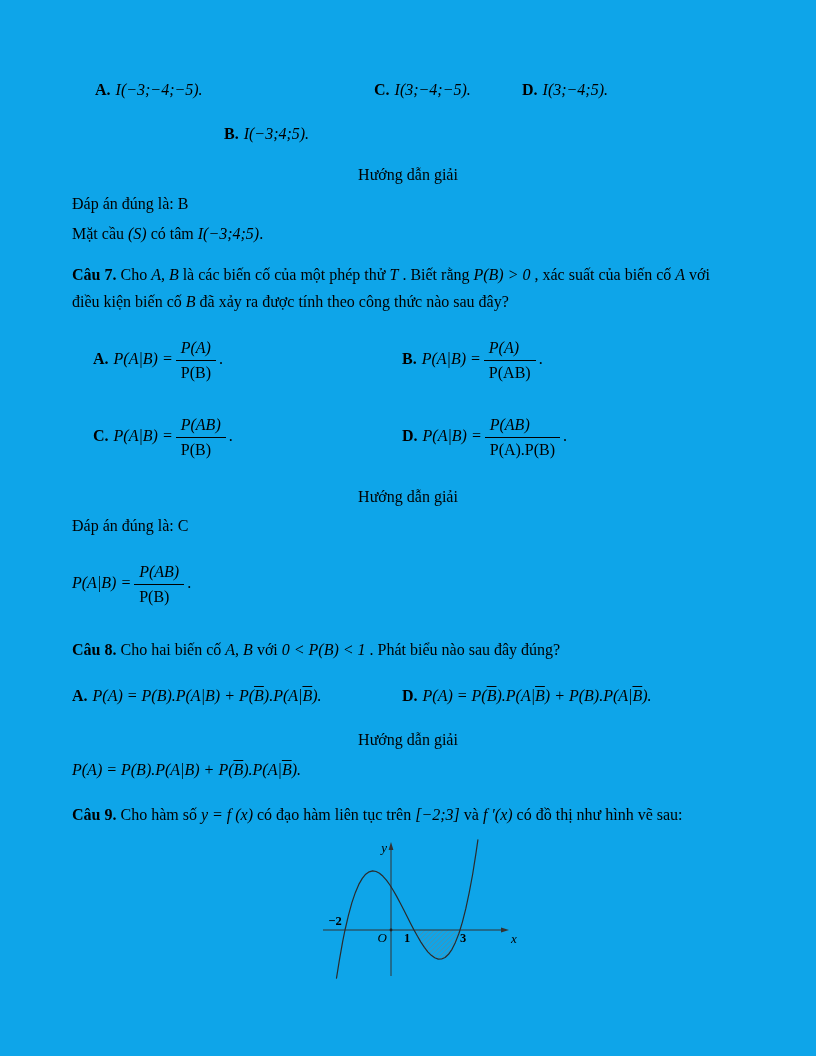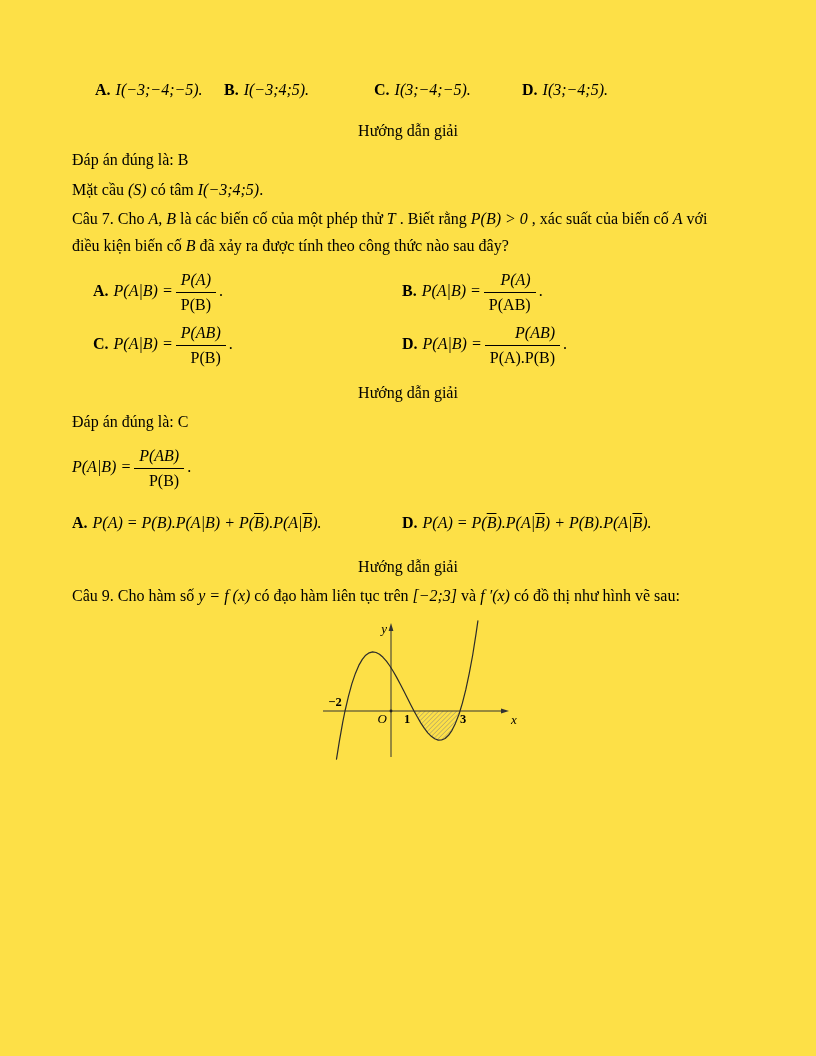--- a/index.html
+++ b/index.html
@@ -2,56 +2,56 @@
 <html><head>
 <meta charset="utf-8">
 <style>
   * { margin:0; padding:0; box-sizing:border-box; }
   html,body { background:#fff; }
   body {
     width:816px; height:1056px;
     font-family:"Liberation Serif","DejaVu Serif",serif;
     font-size:16px; color:#000; overflow:hidden;
   }
-  .page { width:816px; height:1056px; padding:76px 72px 40px 72px; background:#fde047; }
+  .page { width:816px; height:1056px; padding:76px 72px 40px 72px; background:#0ea5e9; }
   .s-n { font-style:normal; }
-  .s-b { font-weight:normal; }
+  .s-b { font-weight:bold; }
   .s-m { font-style:italic; }
   .s-mo { font-style:italic; text-decoration:overline; }
   .opt-label { font-weight:bold; margin-right:5px; }
 
   
   .q6-row { display:flex; line-height:27px; margin-bottom:14px; }
   .q6-row .cell { flex:0 0 auto; }
   .q6-row .c1 { width:152px; padding-left:23px; }
-  .q6-row .c2 { width:150px; }
+  .q6-row .c2 { width:150px;margin-top:44px; }
   .q6-row .c3 { width:148px; }
 
   .center-bold { text-align:center; font-weight:normal; line-height:27px; margin-bottom:2px; }
   .answer-line { font-weight:normal; line-height:27px; margin-bottom:2px; }
   .solution-line { line-height:30px; }
 
   .stem { line-height:27px; }
 
   
   .opt-grid { display:grid; grid-template-columns:330px 1fr; }
   .opt-grid .pl { padding-left:21px; }
   .frac-line { white-space:nowrap; }
-  .frac { display:inline-block; vertical-align:middle; text-align:right; margin:0 3px; }
+  .frac { display:inline-block; vertical-align:middle; text-align:left; margin:12px 3px; }
   .frac .num { display:block; padding:1px 5px 2px; border-bottom:1.4px solid #000; font-style:italic; line-height:20px; }
   .frac .den { display:block; padding:2px 5px 1px; line-height:20px; }
 
   
   .q8-grid { display:grid; grid-template-columns:330px 1fr; row-gap:8px; }
   .q8-grid .opt { white-space:nowrap; line-height:29px; }
 
   .graph-wrap { margin-left:241px; margin-top:6px; }
   svg text { font-family:"Liberation Serif","DejaVu Serif",serif; }
   .ax-lab { font-style:italic; font-size:13px; }
-  .tick-lab { font-size:12.5px; font-weight:600; }.mb12{margin-bottom:0}.mb16{margin-bottom:16px}
+  .tick-lab { font-size:12.5px; font-weight:600; }.mb12{margin-bottom:12px}.mb16{margin-bottom:16px}
   .mb18{margin-bottom:18px}.mb10{margin-bottom:10px}.mb6{margin-bottom:6px}
   .mb2{margin-bottom:10px}
   .gap6{margin-bottom:6px}
   .nowrap{white-space:nowrap}
 </style>
 </head>
 <body>
 
 <div class="page">
 
@@ -82,27 +82,29 @@
       <span class="opt-label">D.</span><span class="s-m">P(A|B) =</span><span class="frac"><span class="num">P(AB)</span><span class="den">P(A).P(B)</span></span><span class="s-n">.</span>
     </div>
   </div>
 
   <div class="center-bold">Hướng dẫn giải</div>
   <div class="answer-line mb2">Đáp án đúng là: C</div>
   <div class="frac-line mb16">
     <span class="s-m">P(A|B) =</span><span class="frac"><span class="num">P(AB)</span><span class="den">P(B)</span></span><span class="s-n">.</span>
   </div>
 
+  <div class="stem nowrap mb18"><span class="s-b">Câu 8.</span><span class="s-n"> Cho hai biến cố </span><span class="s-m">A, B</span><span class="s-n"> với </span><span class="s-m">0 &lt; P(B) &lt; 1</span><span class="s-n"> . Phát biểu nào sau đây đúng?</span></div>
 
   <div class="q8-grid mb16">
     <div class="opt pl"><span class="opt-label">A.</span><span><span class="s-m">P(A) = P(B).P(A|B) + P(</span><span class="s-mo">B</span><span class="s-m">).P(A|</span><span class="s-mo">B</span><span class="s-m">).</span></span></div>
     <div class="opt"><span class="opt-label">D.</span><span><span class="s-m">P(A) = P(</span><span class="s-mo">B</span><span class="s-m">).P(A|</span><span class="s-mo">B</span><span class="s-m">) + P(B).P(A|</span><span class="s-mo">B</span><span class="s-m">).</span></span></div>
   </div>
 
   <div class="center-bold">Hướng dẫn giải</div>
+  <div class="solution-line mb16"><span class="s-m">P(A) = P(B).P(A|B) + P(</span><span class="s-mo">B</span><span class="s-m">).P(A|</span><span class="s-mo">B</span><span class="s-m">).</span></div>
 
   <div class="stem nowrap mb10"><span class="s-b">Câu 9.</span><span class="s-n"> Cho hàm số </span><span class="s-m">y = f (x)</span><span class="s-n"> có đạo hàm liên tục trên </span><span class="s-m">[−2;3]</span><span class="s-n"> và </span><span class="s-m">f ′(x)</span><span class="s-n"> có đồ thị như hình vẽ sau:</span></div>
 
   <div class="graph-wrap">
     <svg width="210" height="142" viewBox="0 0 210 142">
       <defs>
         <pattern id="hatch" width="3.2" height="3.2" patternUnits="userSpaceOnUse" patternTransform="rotate(45)">
           <line x1="0" y1="0" x2="0" y2="3.2" stroke="#7d7d7d" stroke-width="0.8"></line>
         </pattern>
       </defs>

